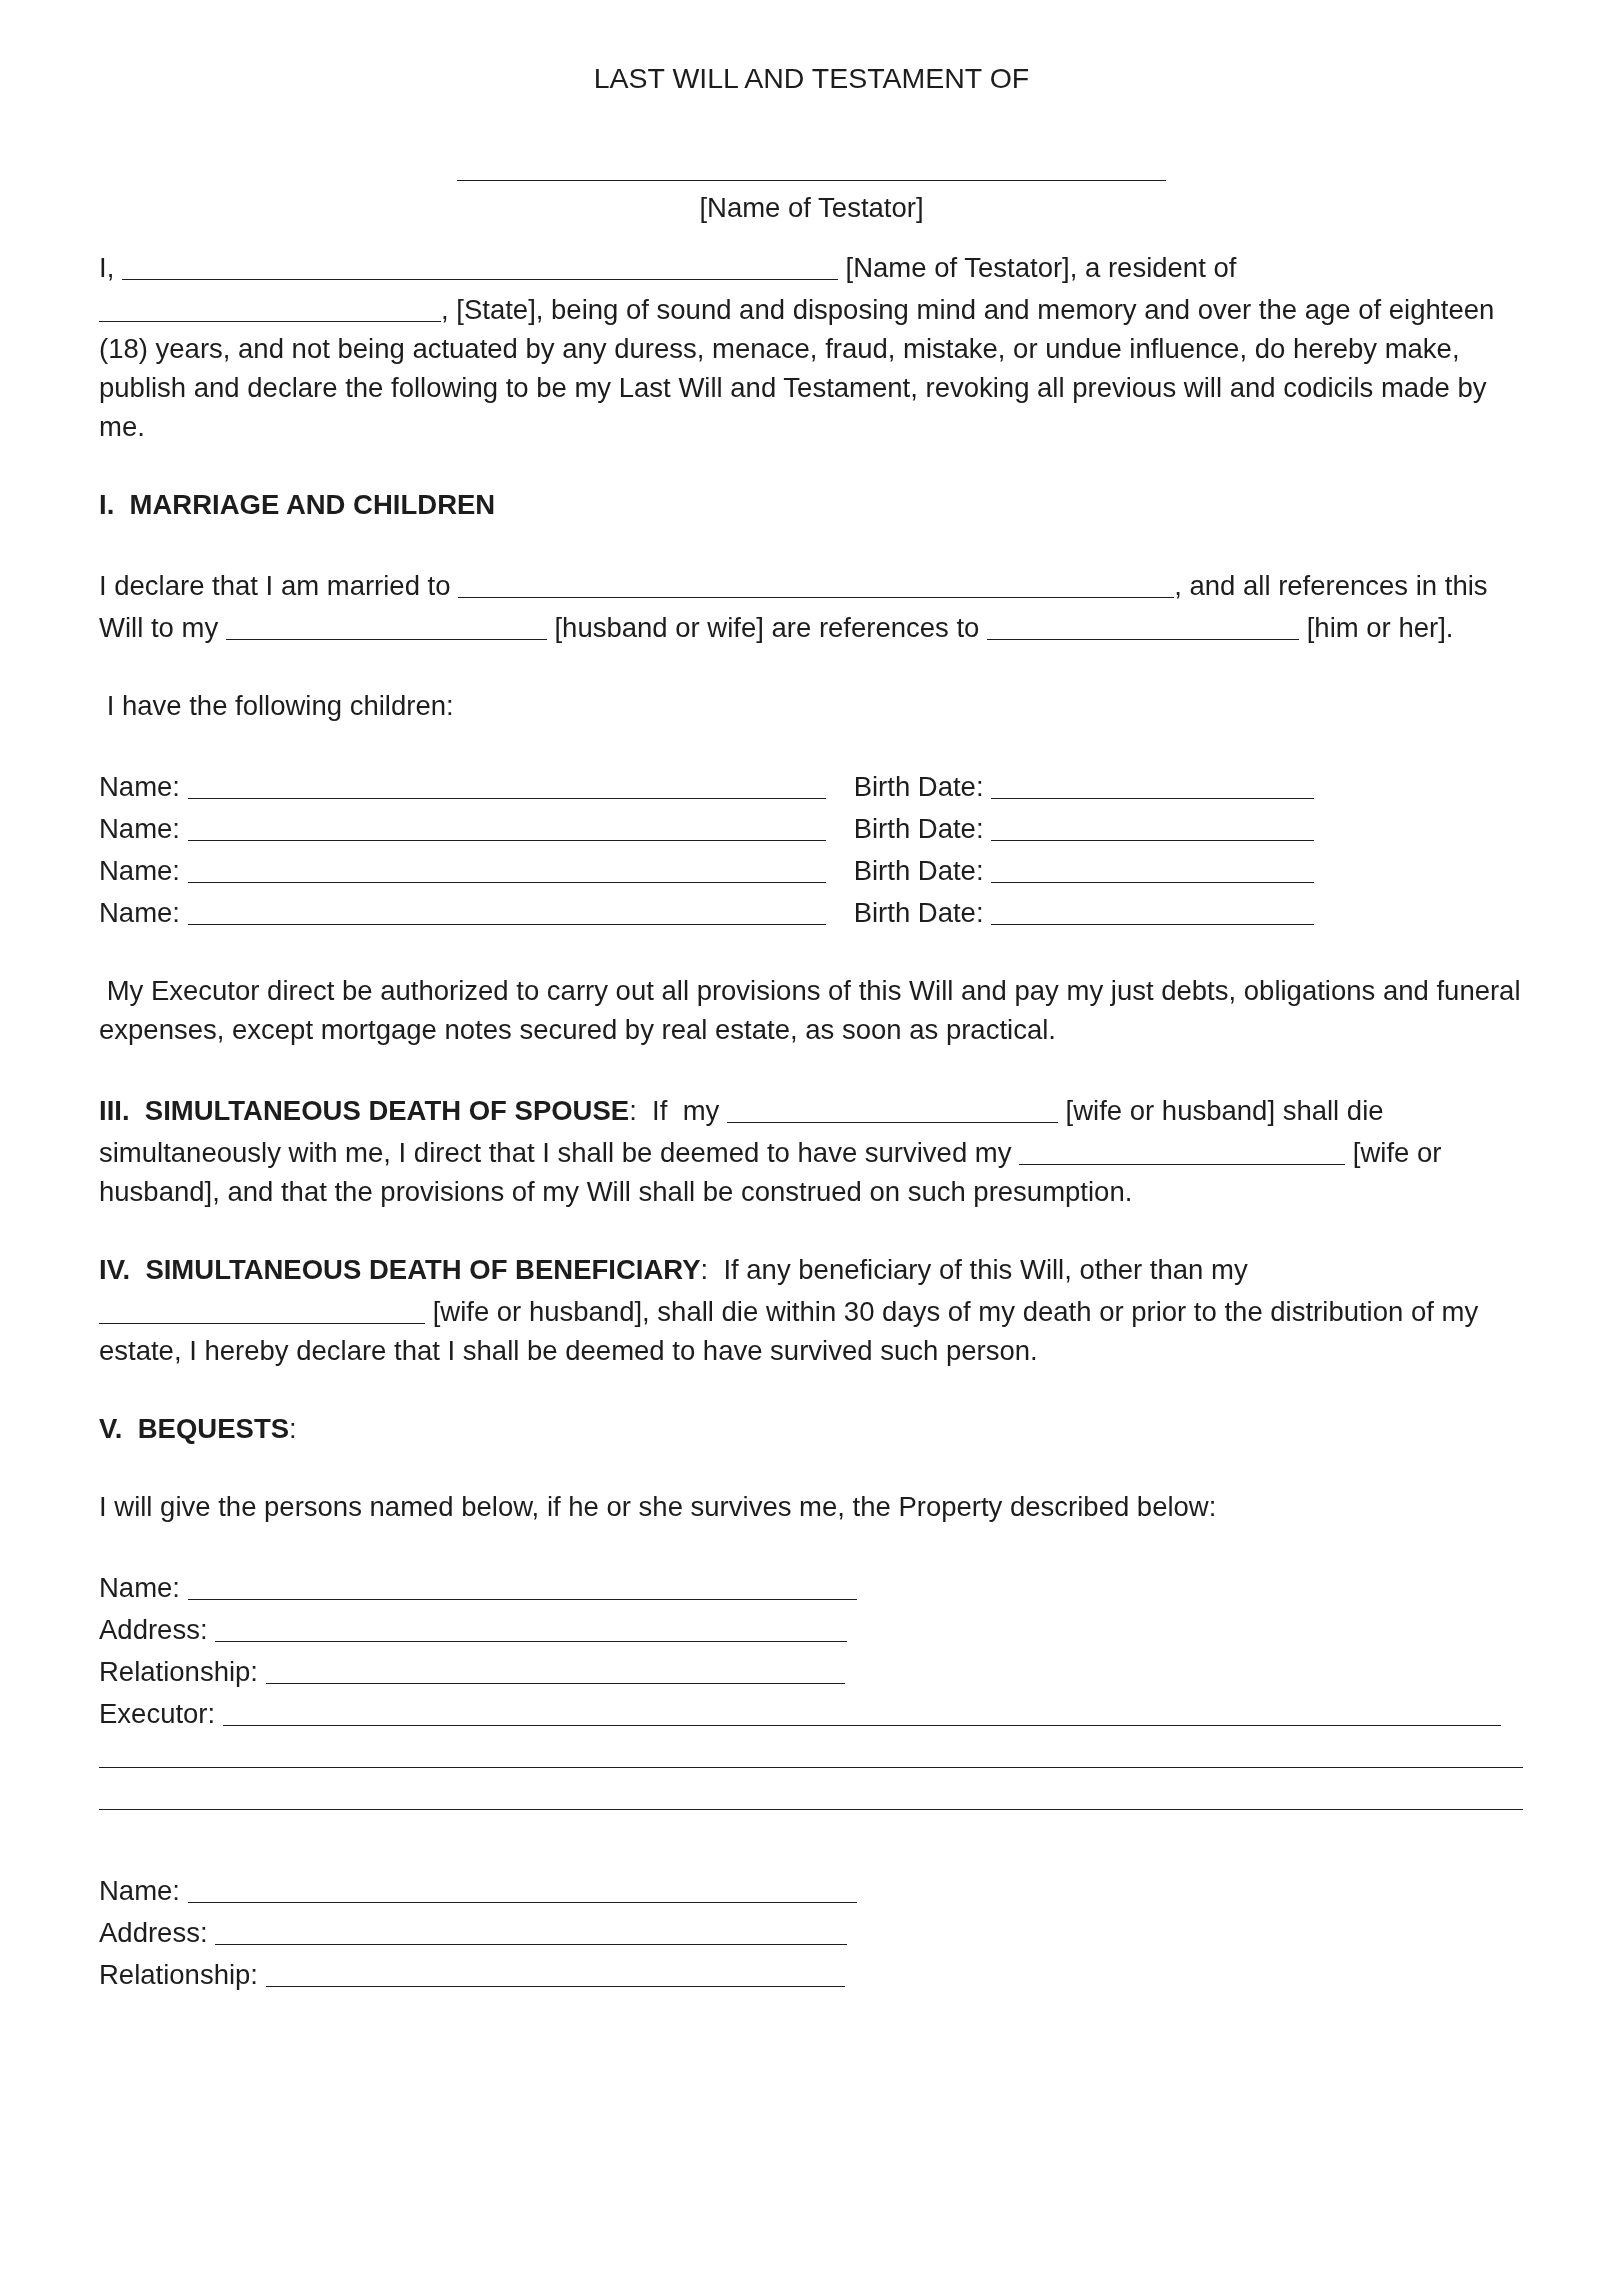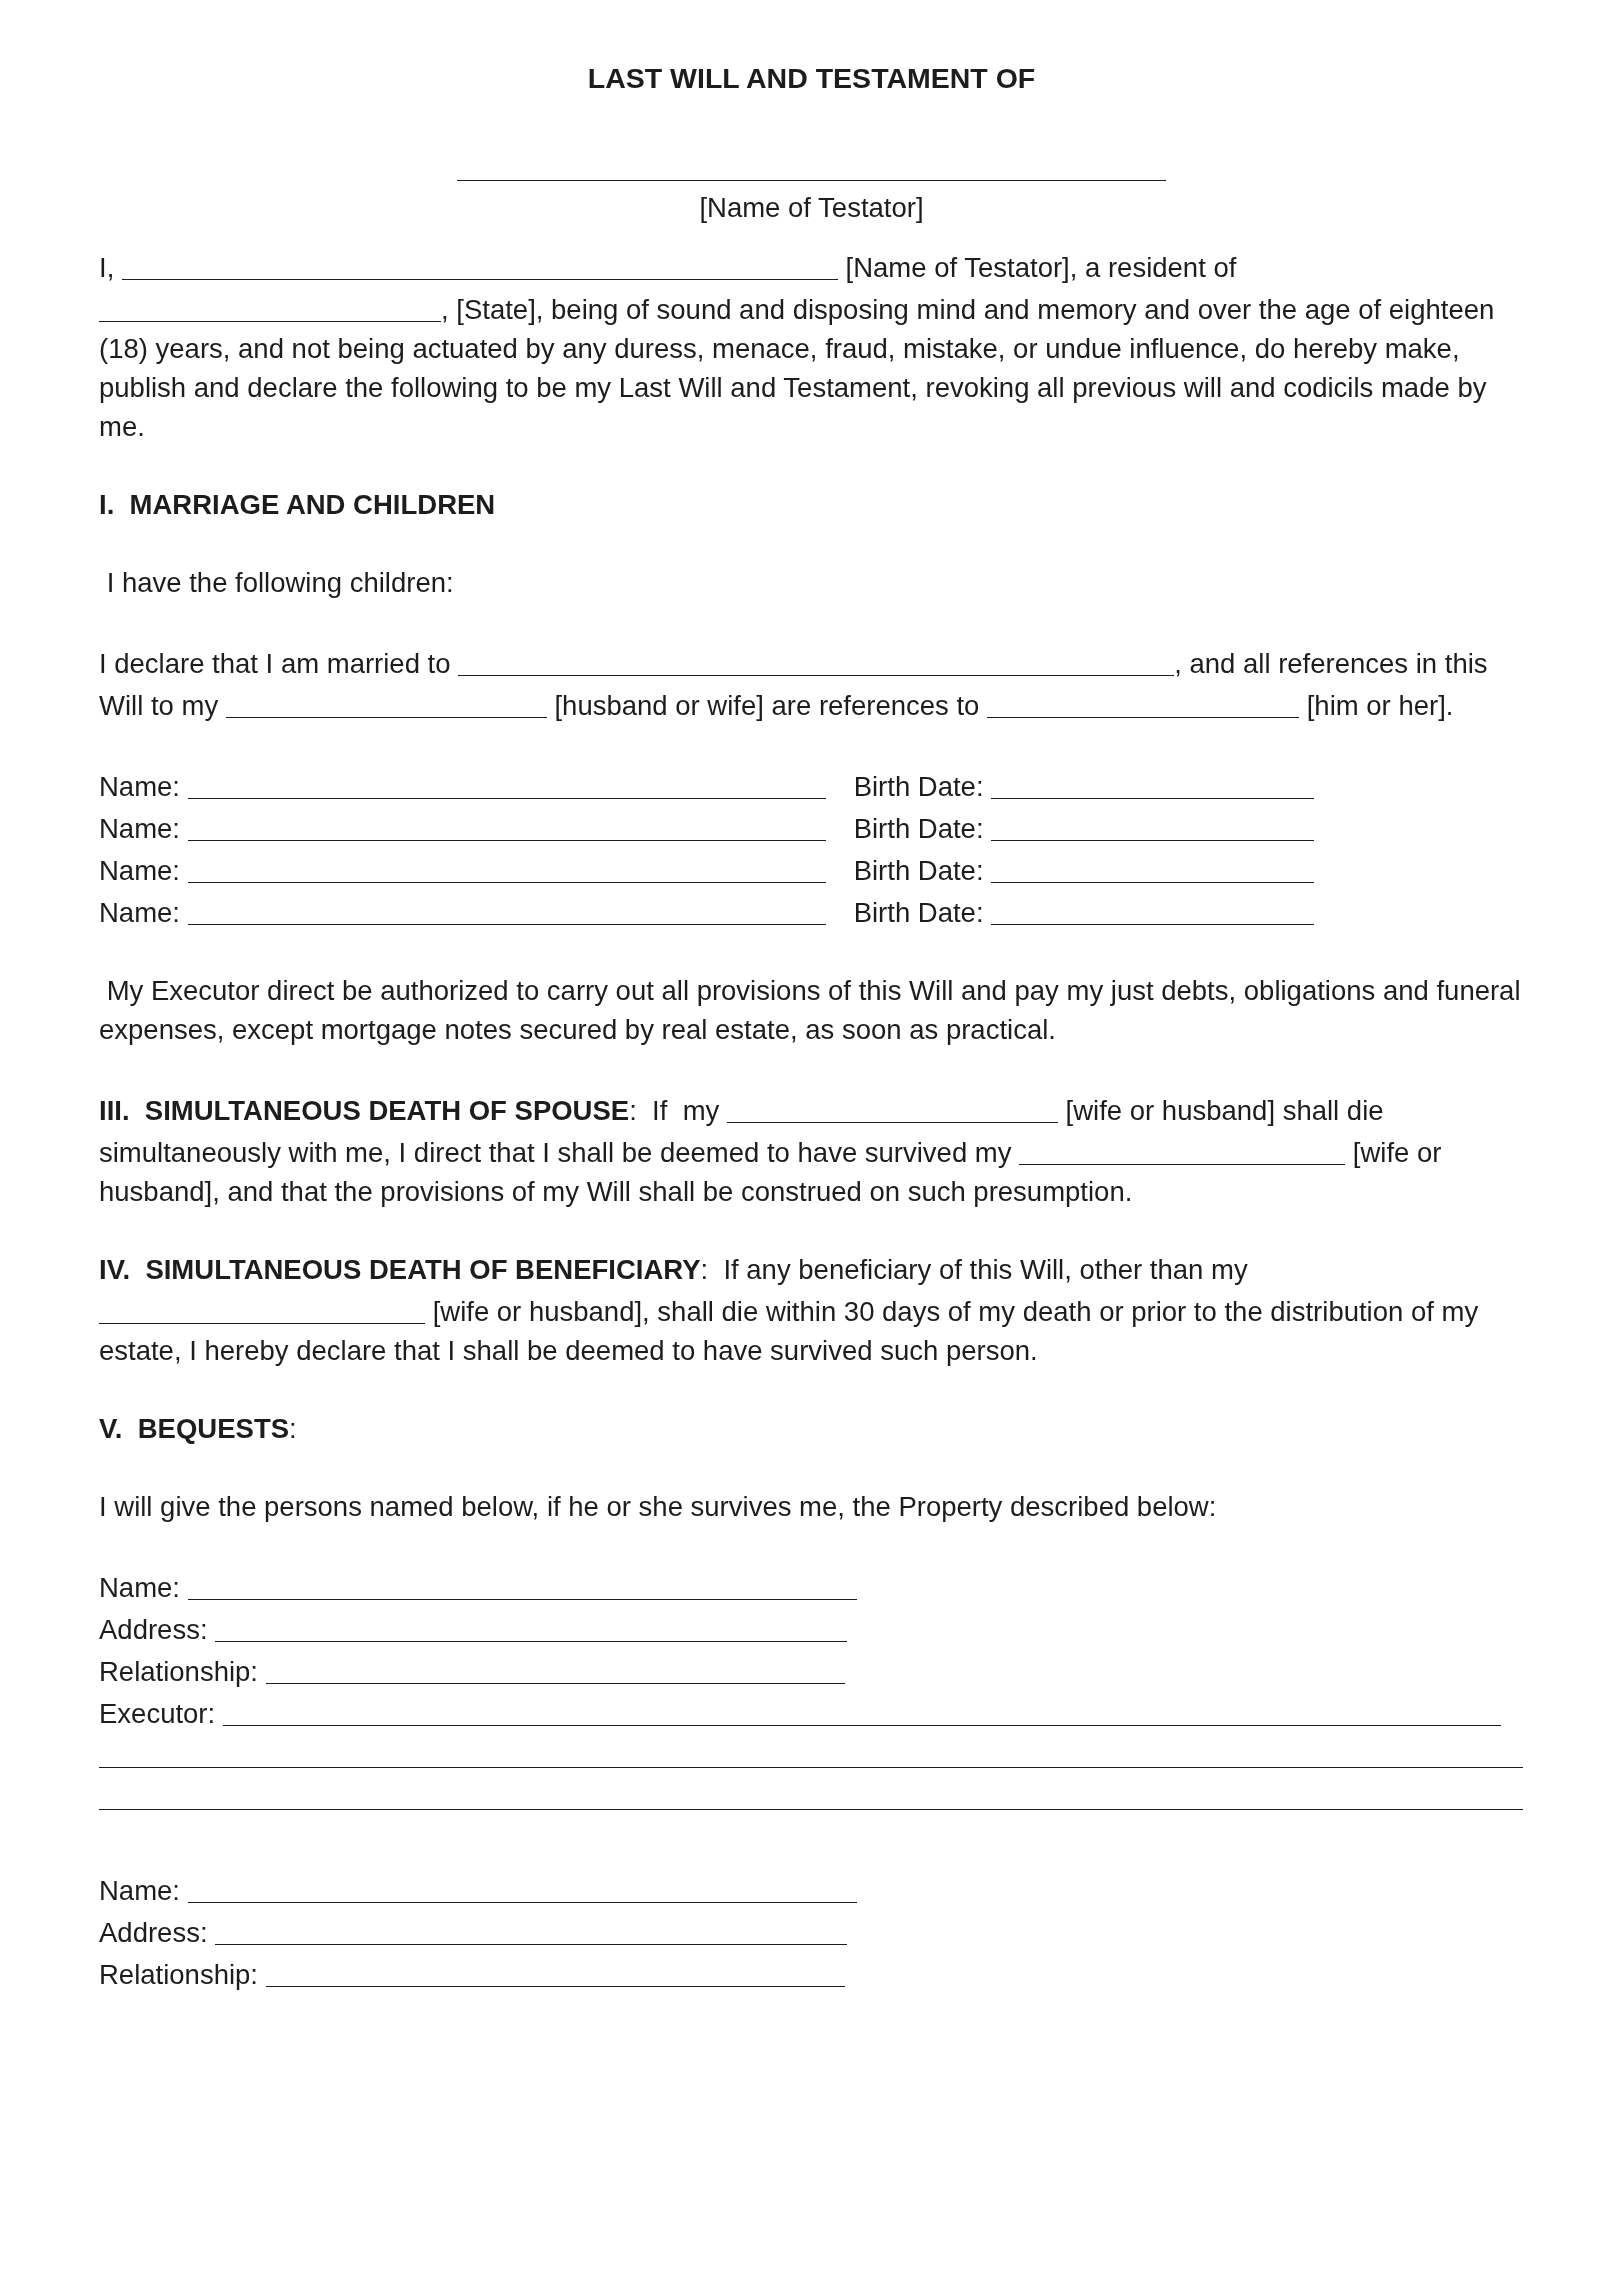--- a/index.html
+++ b/index.html
@@ -2,21 +2,21 @@
 <html style="font-size:14.7px"><head>
 <meta charset="utf-8">
 <style>
   html,body{margin:0;padding:0;background:#ffffff;}
   .page{
     width:1623px;height:2296px;box-sizing:border-box;
     padding:59px 99px 0 99px;overflow:hidden;
     font-family:"Liberation Sans","DejaVu Sans",sans-serif;
     font-size:27.5px;line-height:39px;color:#1d1d1d;background:#ffffff;
   }
-  .title{text-align:center;font-weight:bold;font-size:28.5px;margin-bottom:48px;}
+  .title{text-align:center;font-weight:normal;font-size:28.5px;margin-bottom:48px;}
   .testator-block{text-align:center;margin-bottom:18px;}
   .center-line{display:inline-block;width:709px;border-bottom:1.8px solid #1d1d1d;height:31px;}
   .caption{line-height:39px;}
   .para{margin:0 0 39px 0;}
   .row{margin:0;}
   .t{white-space:pre-wrap;}
   .b{font-weight:bold;white-space:pre-wrap;margin-top:41px;}
   .blank{display:inline-block;height:31px;border-bottom:1.8px solid #1d1d1d;position:relative;top:2.8px;}
   .gap{margin-left:28px;}
   .w-testator{width:716px;}
@@ -46,23 +46,23 @@
 
   <div class="testator-block">
       <div><span class="center-line blank"></span></div>
       <div class="caption">[Name of Testator]</div>
     </div>
 
   <div class="para"><span class="t">I, </span><span class="blank w-testator"></span><span class="t"> [Name of Testator], a resident of </span><span class="blank w-state"></span><span class="t">, [State], being of sound and disposing mind and memory and over the age of eighteen (18) years, and not being actuated by any duress, menace, fraud, mistake, or undue influence, do hereby make, publish and declare the following to be my Last Will and Testament, revoking all previous will and codicils made by me.</span></div>
 
   <div class="para"><span class="b">I.  MARRIAGE AND CHILDREN</span></div>
 
+  <div class="para"><span class="t">I declare that I am married to </span><span class="blank w-married"></span><span class="t">, and all references in this Will to my </span><span class="blank w-spouse-title"></span><span class="t"> [husband or wife] are references to </span><span class="blank w-himher"></span><span class="t"> [him or her].</span></div>
+
   <div class="para"><span class="t"> I have the following children:</span></div>
-
-  <div class="para"><span class="t">I declare that I am married to </span><span class="blank w-married"></span><span class="t">, and all references in this Will to my </span><span class="blank w-spouse-title"></span><span class="t"> [husband or wife] are references to </span><span class="blank w-himher"></span><span class="t"> [him or her].</span></div>
 
   <div class="para">
     <div class="row"><span class="t">Name: </span><span class="blank name-blank"></span><span class="t gap">Birth Date: </span><span class="blank birth-blank"></span></div>
     <div class="row"><span class="t">Name: </span><span class="blank name-blank"></span><span class="t gap">Birth Date: </span><span class="blank birth-blank"></span></div>
     <div class="row"><span class="t">Name: </span><span class="blank name-blank"></span><span class="t gap">Birth Date: </span><span class="blank birth-blank"></span></div>
     <div class="row"><span class="t">Name: </span><span class="blank name-blank"></span><span class="t gap">Birth Date: </span><span class="blank birth-blank"></span></div>
   </div>
 
 
   <div class="para"><span class="t"> My Executor direct be authorized to carry out all provisions of this Will and pay my just debts, obligations and funeral expenses, except mortgage notes secured by real estate, as soon as practical.</span></div>

